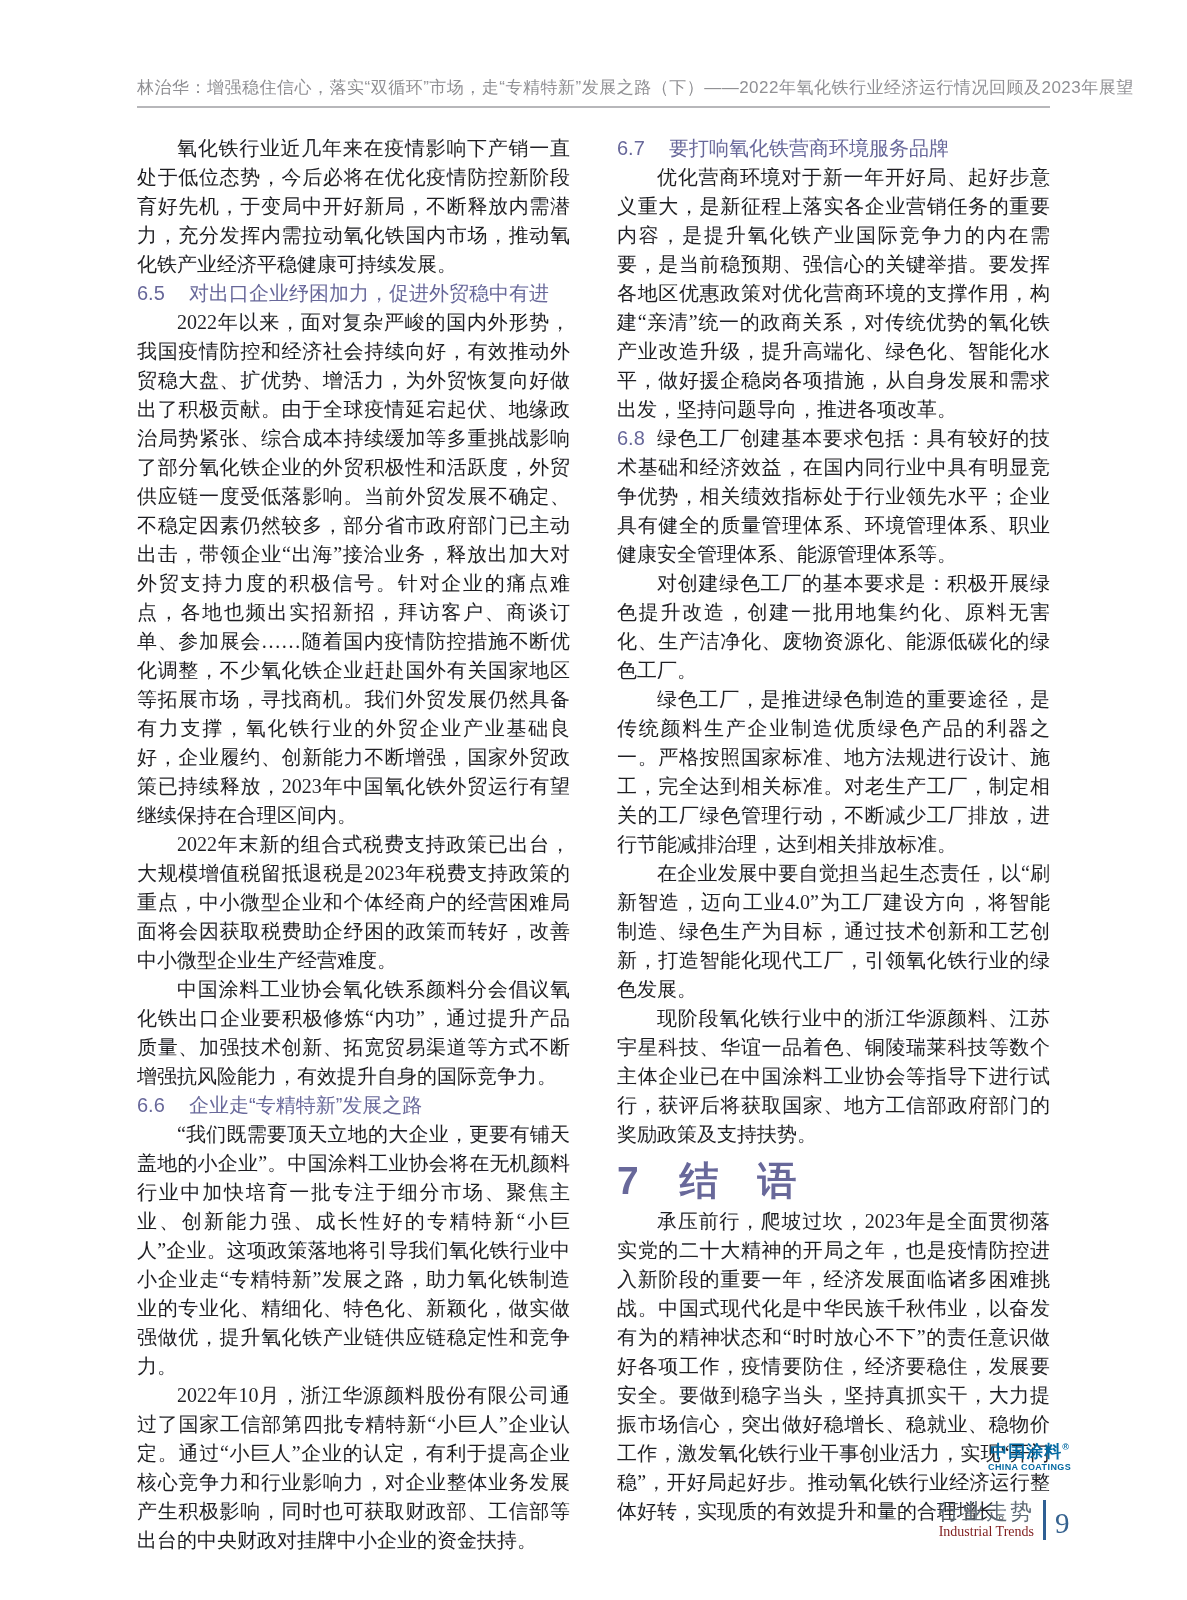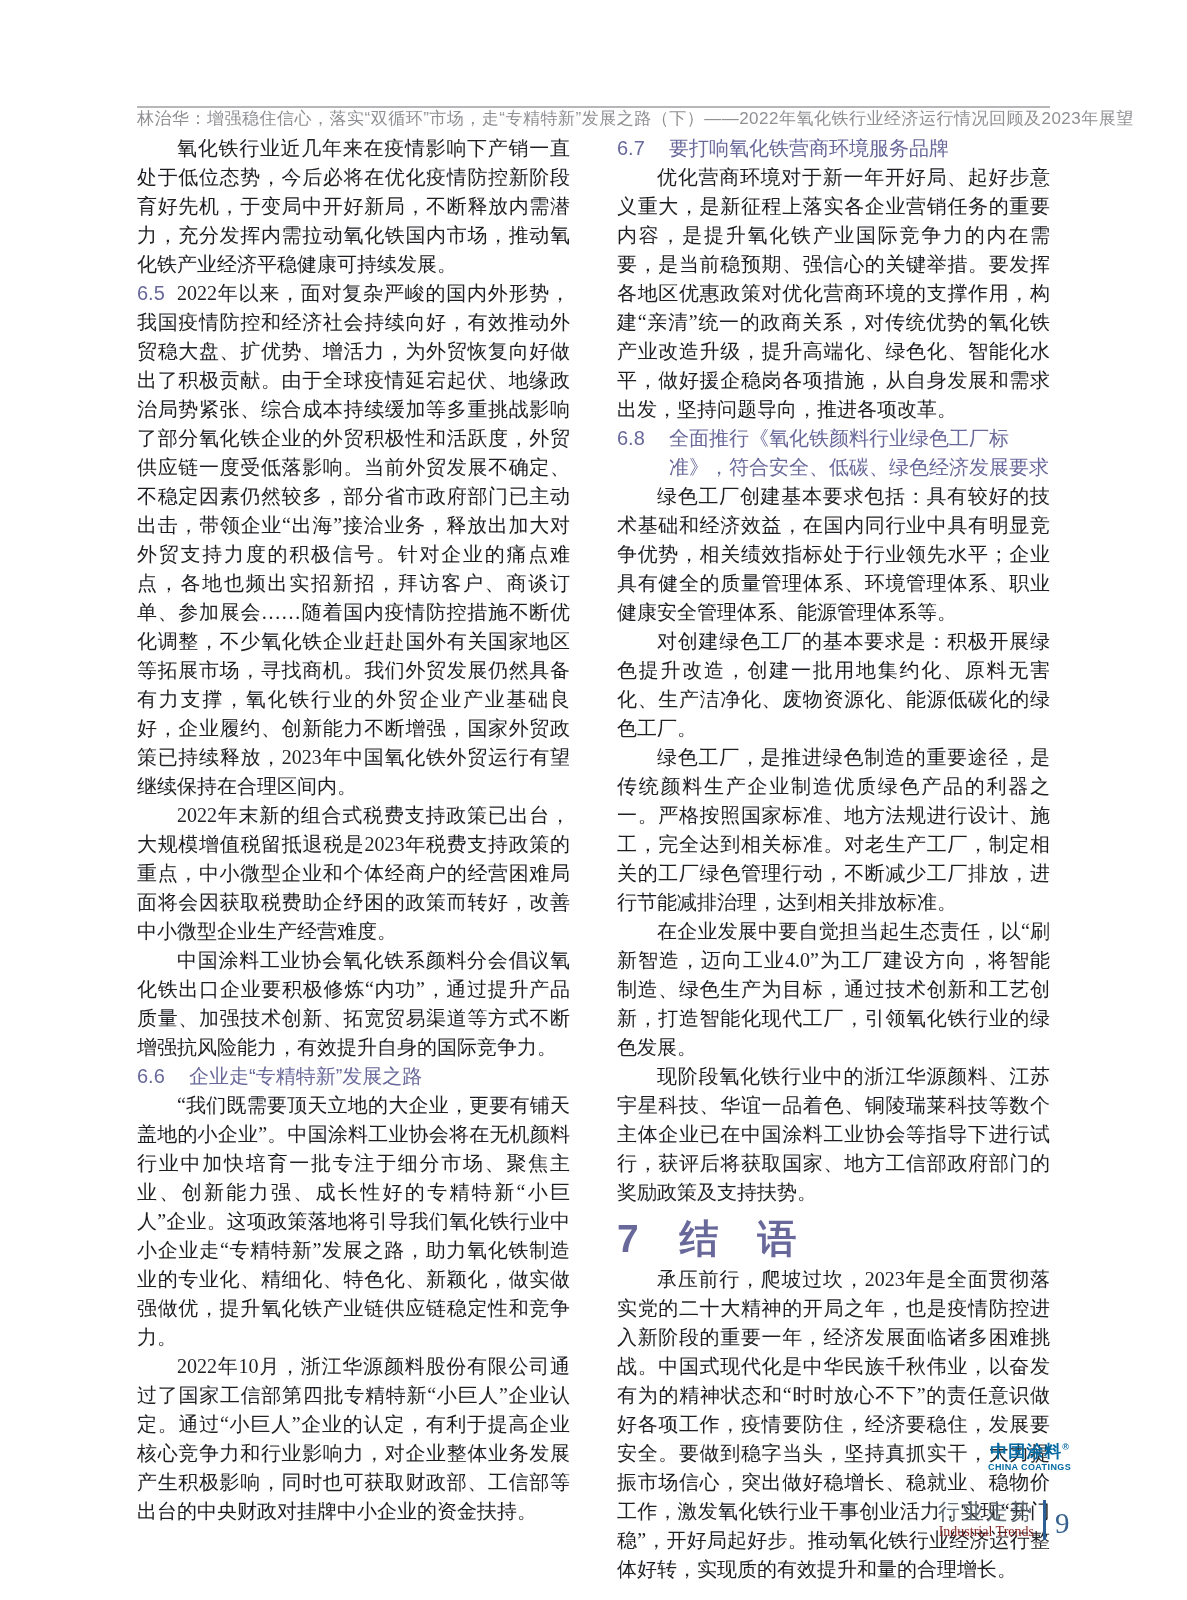--- a/index.html
+++ b/index.html
@@ -1,21 +1,21 @@
 <!DOCTYPE html>
 <html><head>
 <meta charset="utf-8">
 <style>
   html,body{margin:0;padding:0;background:#ffffff;}
   .page{position:relative;width:1187px;height:1600px;background:#ffffff;overflow:hidden;}
 
   
   .running-head{position:absolute;top:76px;left:137px;width:913px;text-align:center;
     font-family:"Liberation Sans","DejaVu Sans",sans-serif;font-size:17px;color:#8f8f93;
-    letter-spacing:.5px;white-space:nowrap;margin-top:31px;}
+    letter-spacing:.5px;white-space:nowrap;}
   .head-rule{position:absolute;top:106px;left:137px;width:913px;height:0;
     border-top:2px solid #b7b7ba;}
 
   
   .content{position:absolute;left:137px;top:134px;width:913px;display:flex;gap:47px;}
   .col{width:440px;font-family:"Liberation Serif","DejaVu Serif",serif;font-size:20px;
     line-height:29px;color:#1f1f23;text-align:justify;}
   .para{margin:0;text-indent:2em;}
   .sec-h{position:relative;margin:0;padding-left:52px;
     font-family:"Liberation Sans","DejaVu Sans",sans-serif;font-size:20px;font-weight:normal;
@@ -49,41 +49,41 @@
 
   <div class="running-head">林治华：增强稳住信心，落实“双循环”市场，走“专精特新”发展之路（下）——2022年氧化铁行业经济运行情况回顾及2023年展望</div>
   <div class="head-rule"></div>
 
   <div class="content">
 
     <div class="col">
       <p class="para">氧化铁行业近几年来在疫情影响下产销一直处于低位态势，今后必将在优化疫情防控新阶段育好先机，于变局中开好新局，不断释放内需潜力，充分发挥内需拉动氧化铁国内市场，推动氧化铁产业经济平稳健康可持续发展。</p>
       <h3 class="sec-h">
         <span class="sec-num">6.5</span>
+        <span>对出口企业纾困加力，促进外贸稳中有进</span>
       </h3>
       <p class="para">2022年以来，面对复杂严峻的国内外形势，我国疫情防控和经济社会持续向好，有效推动外贸稳大盘、扩优势、增活力，为外贸恢复向好做出了积极贡献。由于全球疫情延宕起伏、地缘政治局势紧张、综合成本持续缓加等多重挑战影响了部分氧化铁企业的外贸积极性和活跃度，外贸供应链一度受低落影响。当前外贸发展不确定、不稳定因素仍然较多，部分省市政府部门已主动出击，带领企业“出海”接洽业务，释放出加大对外贸支持力度的积极信号。针对企业的痛点难点，各地也频出实招新招，拜访客户、商谈订单、参加展会……随着国内疫情防控措施不断优化调整，不少氧化铁企业赶赴国外有关国家地区等拓展市场，寻找商机。我们外贸发展仍然具备有力支撑，氧化铁行业的外贸企业产业基础良好，企业履约、创新能力不断增强，国家外贸政策已持续释放，2023年中国氧化铁外贸运行有望继续保持在合理区间内。</p>
       <p class="para">2022年末新的组合式税费支持政策已出台，大规模增值税留抵退税是2023年税费支持政策的重点，中小微型企业和个体经商户的经营困难局面将会因获取税费助企纾困的政策而转好，改善中小微型企业生产经营难度。</p>
       <p class="para">中国涂料工业协会氧化铁系颜料分会倡议氧化铁出口企业要积极修炼“内功”，通过提升产品质量、加强技术创新、拓宽贸易渠道等方式不断增强抗风险能力，有效提升自身的国际竞争力。</p>
       <h3 class="sec-h">
         <span class="sec-num">6.6</span>
         <span>企业走“专精特新”发展之路</span>
       </h3>
       <p class="para">“我们既需要顶天立地的大企业，更要有铺天盖地的小企业”。中国涂料工业协会将在无机颜料行业中加快培育一批专注于细分市场、聚焦主业、创新能力强、成长性好的专精特新“小巨人”企业。这项政策落地将引导我们氧化铁行业中小企业走“专精特新”发展之路，助力氧化铁制造业的专业化、精细化、特色化、新颖化，做实做强做优，提升氧化铁产业链供应链稳定性和竞争力。</p>
       <p class="para">2022年10月，浙江华源颜料股份有限公司通过了国家工信部第四批专精特新“小巨人”企业认定。通过“小巨人”企业的认定，有利于提高企业核心竞争力和行业影响力，对企业整体业务发展产生积极影响，同时也可获取财政部、工信部等出台的中央财政对挂牌中小企业的资金扶持。</p>
     </div>
 
     <div class="col">
       <h3 class="sec-h">
         <span class="sec-num">6.7</span>
         <span>要打响氧化铁营商环境服务品牌</span>
       </h3>
       <p class="para">优化营商环境对于新一年开好局、起好步意义重大，是新征程上落实各企业营销任务的重要内容，是提升氧化铁产业国际竞争力的内在需要，是当前稳预期、强信心的关键举措。要发挥各地区优惠政策对优化营商环境的支撑作用，构建“亲清”统一的政商关系，对传统优势的氧化铁产业改造升级，提升高端化、绿色化、智能化水平，做好援企稳岗各项措施，从自身发展和需求出发，坚持问题导向，推进各项改革。</p>
       <h3 class="sec-h">
         <span class="sec-num">6.8</span>
-        <span>全面推行《氧化铁颜料行业绿色工厂标准》，符合安全、低碳、绿色经济发展要求</span>
       </h3>
       <p class="para">绿色工厂创建基本要求包括：具有较好的技术基础和经济效益，在国内同行业中具有明显竞争优势，相关绩效指标处于行业领先水平；企业具有健全的质量管理体系、环境管理体系、职业健康安全管理体系、能源管理体系等。</p>
       <p class="para">对创建绿色工厂的基本要求是：积极开展绿色提升改造，创建一批用地集约化、原料无害化、生产洁净化、废物资源化、能源低碳化的绿色工厂。</p>
       <p class="para">绿色工厂，是推进绿色制造的重要途径，是传统颜料生产企业制造优质绿色产品的利器之一。严格按照国家标准、地方法规进行设计、施工，完全达到相关标准。对老生产工厂，制定相关的工厂绿色管理行动，不断减少工厂排放，进行节能减排治理，达到相关排放标准。</p>
       <p class="para">在企业发展中要自觉担当起生态责任，以“刷新智造，迈向工业4.0”为工厂建设方向，将智能制造、绿色生产为目标，通过技术创新和工艺创新，打造智能化现代工厂，引领氧化铁行业的绿色发展。</p>
       <p class="para">现阶段氧化铁行业中的浙江华源颜料、江苏宇星科技、华谊一品着色、铜陵瑞莱科技等数个主体企业已在中国涂料工业协会等指导下进行试行，获评后将获取国家、地方工信部政府部门的奖励政策及支持扶势。</p>
       <h2 class="ch7">
         <span class="sec-num">7</span>
         <span>结　语</span>
       </h2>

